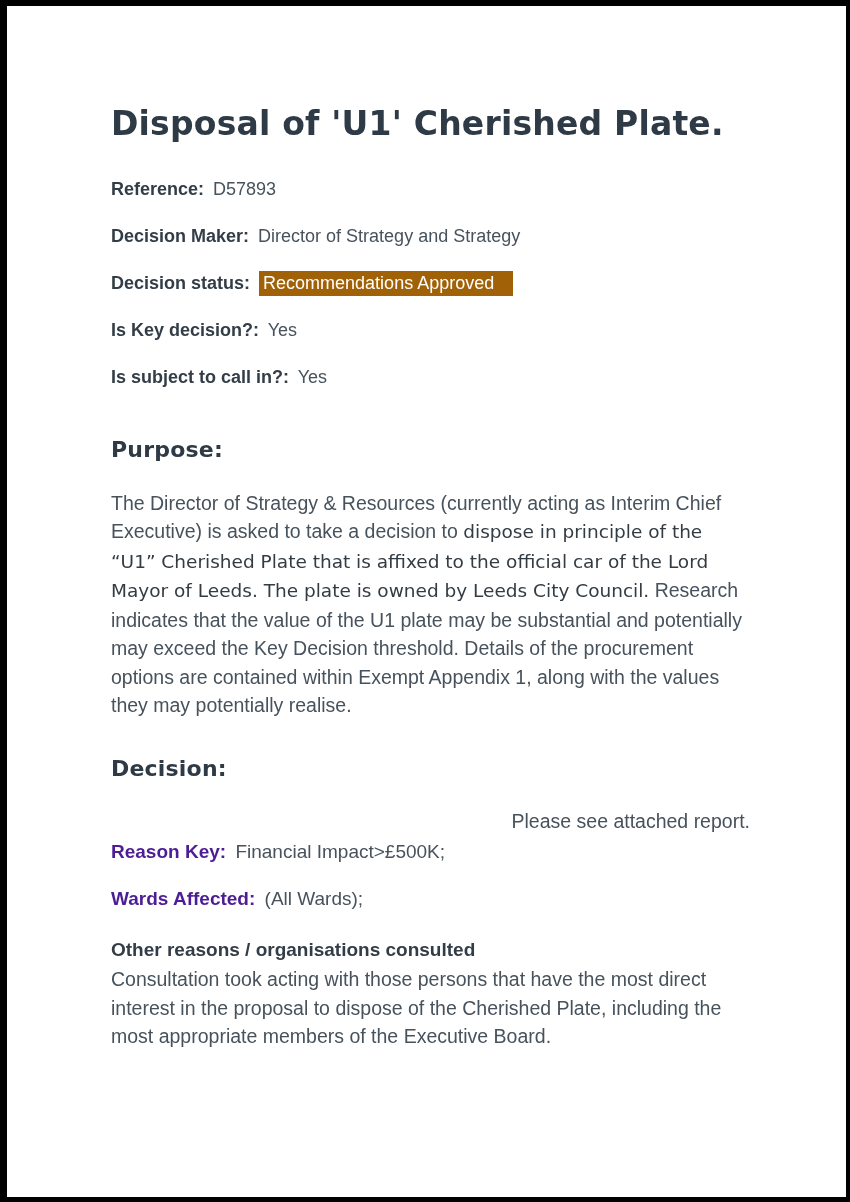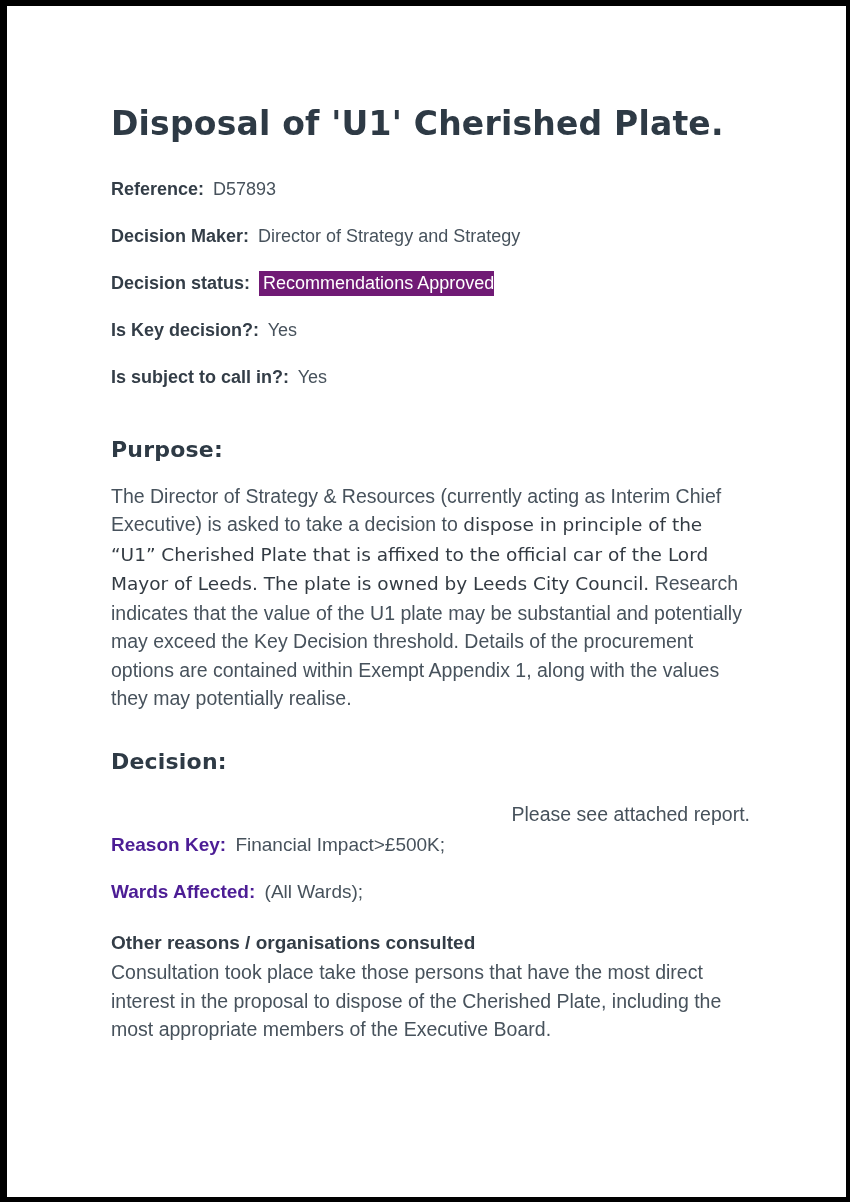--- a/index.html
+++ b/index.html
@@ -33,32 +33,32 @@
     color: #47525c;
     margin-bottom: 24px;
   }
   .meta-label {
     font-weight: 700;
     color: #333d47;
     margin-right: 4px;
   }
   .meta-value { color: #47525c; }
   .meta-value.highlight {
-    background: #701a75;
+    background: #a16207;
     color: #ffffff;
-    padding: 2px 0 3px 4px;
+    padding: 2px 19px 3px 4px;
   }
   h2.section-heading {
     font-family: "DejaVu Sans", sans-serif;
     font-weight: 700;
     font-size: 22px;
     color: #2e3a45;
     letter-spacing: 0.2px;
   }
-  .purpose-heading { margin-top: 48px; margin-bottom: 20px; }
+  .purpose-heading { margin-top: 48px; margin-bottom: 27px; }
   .decision-heading { margin-top: 36px; margin-bottom: 26px; }
   .body-paragraph {
     max-width: 660px;
     font-size: 19.5px;
     line-height: 28.5px;
     color: #47525c;
   }
   .purpose-emphasis {
     font-family: "DejaVu Sans", sans-serif;
     font-size: 18.5px;
@@ -140,16 +140,16 @@
     <span>Financial Impact&gt;£500K;</span>
   </div>
 
   <div class="kv-line">
     <span class="kv-label">Wards Affected:</span>
     <span>(All Wards);</span>
   </div>
 
   <div class="other-reasons-block">
     <div class="other-reasons-title">Other reasons / organisations consulted</div>
-    <div class="consultation-text">Consultation took place take those persons that have the most direct interest in the proposal to dispose of the Cherished Plate, including the most appropriate members of the Executive Board.</div>
+    <div class="consultation-text">Consultation took acting with those persons that have the most direct interest in the proposal to dispose of the Cherished Plate, including the most appropriate members of the Executive Board.</div>
   </div>
 
 </div>
 
 </body></html>

